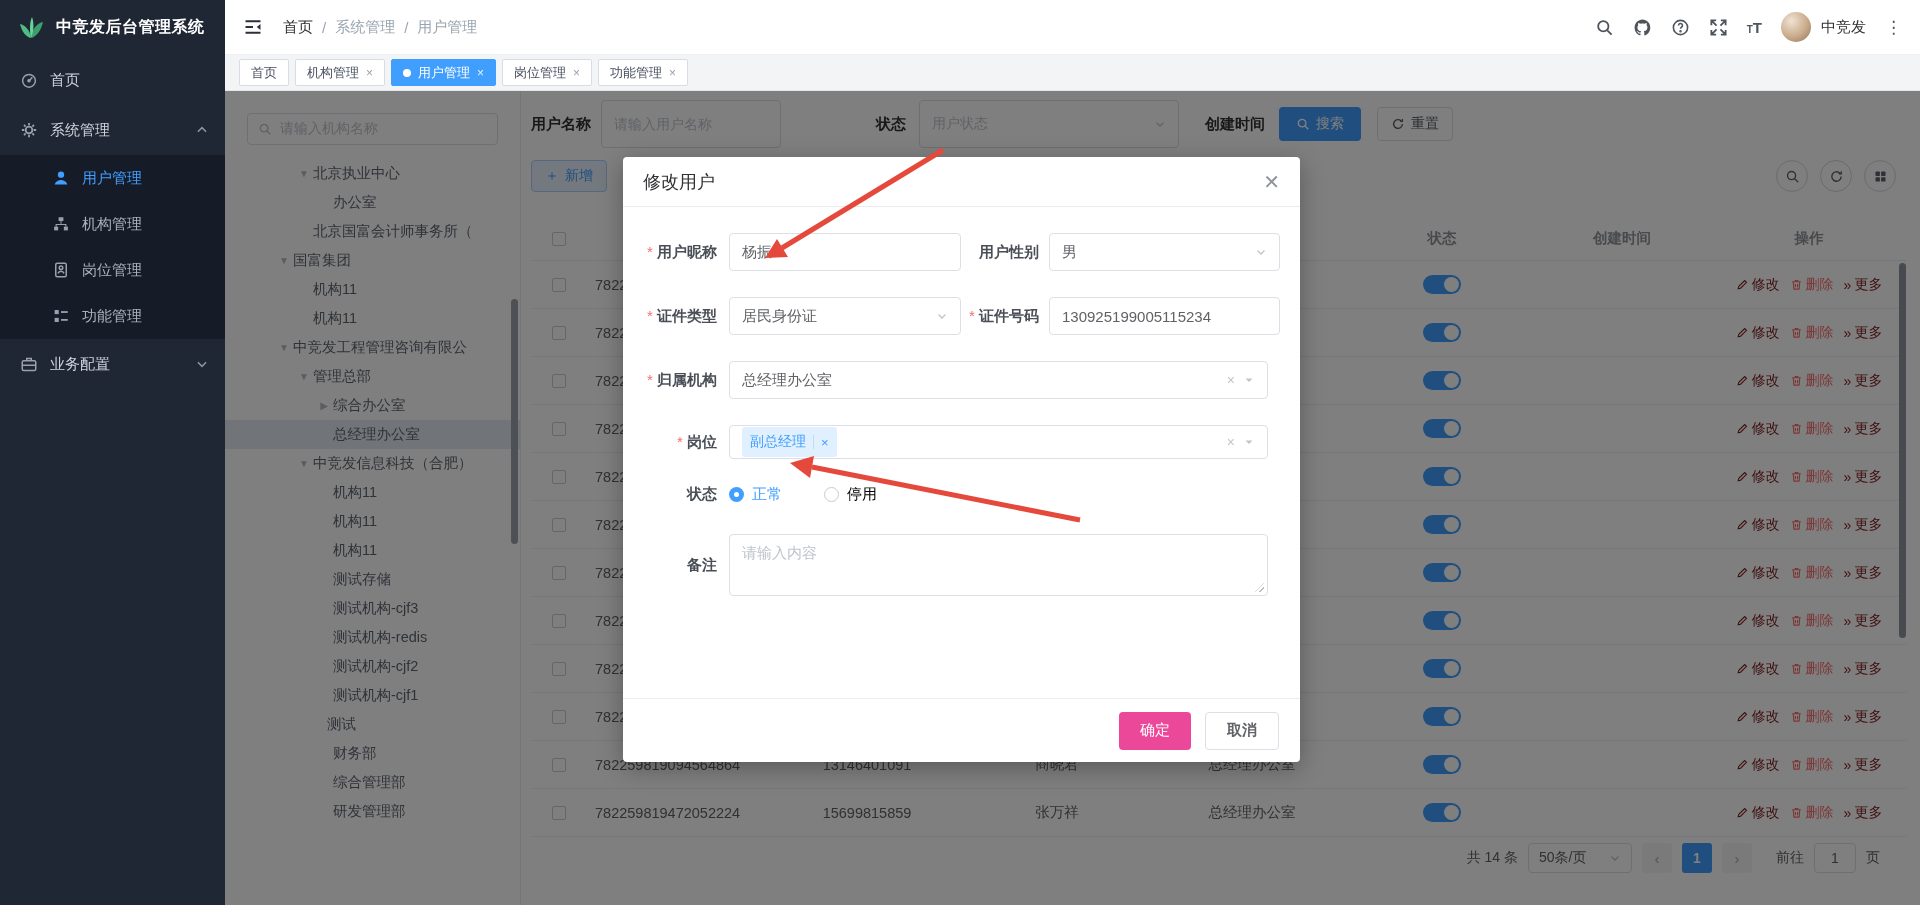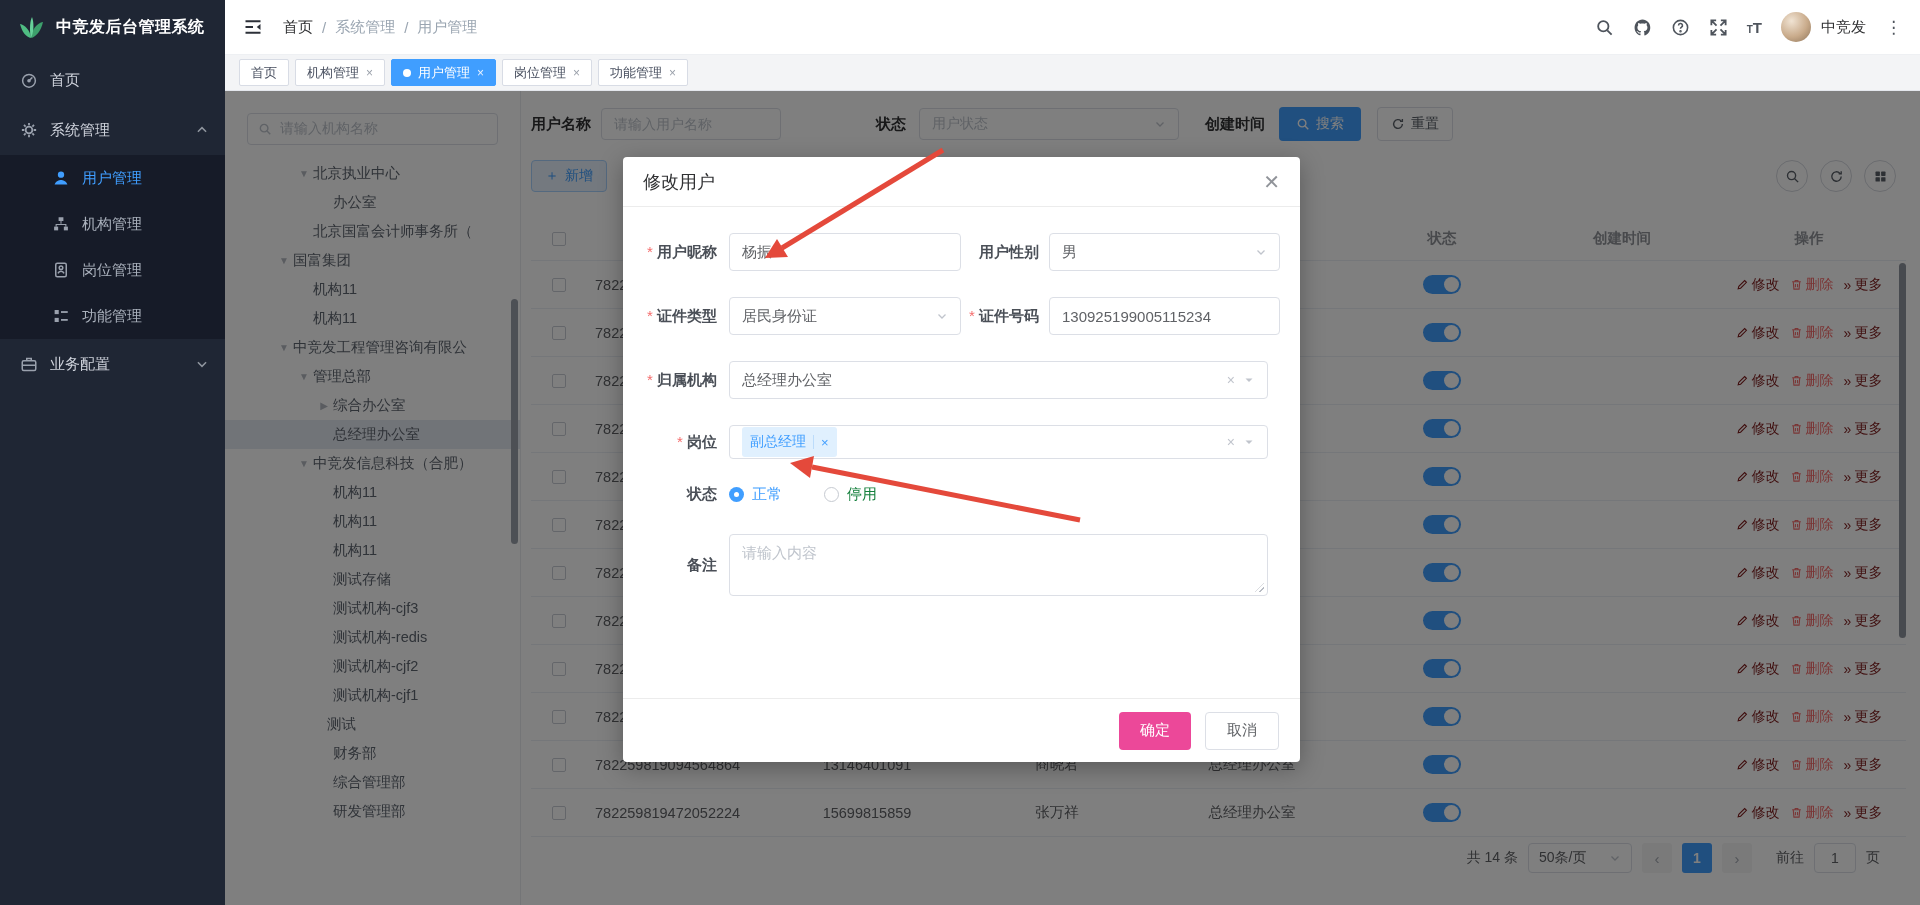--- a/index.html
+++ b/index.html
@@ -48,21 +48,21 @@
   .tree-search .ts-ico { width:14px; height:14px; display:inline-flex; }
   .tree-node { height:29px; display:flex; align-items:center; font-size:14.5px; color:#5f6670; cursor:pointer; white-space:nowrap; }
   .tree-node .tn-arrow { width:18px; display:inline-flex; justify-content:center; color:#b4b8c0; font-size:10px; }
   .tree-node.selected { background:#e3e8f0; }
   .tree-scrollbar { position:absolute; right:2px; top:208px; width:7px; height:245px; background:#9aa0aa; border-radius:4px; }
 
   .main { flex:1; padding:10px 14px 0 10px; position:relative; overflow:hidden; }
 
   .filterbar { height:46px; display:flex; align-items:center; font-size:15px; }
   .f-label { font-weight:bold; color:#303133; }
-  .f-input { height:32px; border:1px solid #dcdfe6; border-radius:4px; display:flex; align-items:center; padding:0 12px; color:#bfc4cc; font-size:14px; background:#fff; }
+  .f-input { height:48px; border:1px solid #dcdfe6; border-radius:4px; display:flex; align-items:center; padding:0 12px; color:#bfc4cc; font-size:14px; background:#fff; }
   .f-input input { border:none; outline:none; width:100%; font-size:14px; color:#606266; font-family:inherit; }
   .f-input input::placeholder { color:#bfc4cc; }
   .sel-caret { margin-left:auto; width:12px; height:12px; color:#c0c4cc; display:inline-flex; }
   .daterange { gap:9px; color:#bfc4cc; }
   .daterange .d-ico { width:15px; height:15px; display:inline-flex; color:#c0c4cc; }
   .btn { height:34px; border-radius:4px; display:inline-flex; align-items:center; justify-content:center; gap:6px; font-size:14px; cursor:pointer; border:1px solid transparent; }
   .btn-primary { background:#409eff; color:#fff; }
   .btn-plain { background:#fff; color:#5a6068; border-color:#dcdfe6; }
   .btn .b-ico { width:14px; height:14px; display:inline-flex; }
 
@@ -117,29 +117,29 @@
   .tag { display:inline-flex; align-items:center; height:30px; background:#e0f0fe; border-radius:3px; padding:0 8px; font-size:14px; color:#409eff; gap:7px; }
   .tag .tag-div { width:1px; height:14px; background:#bcdcfb; }
   .tag .tag-x { cursor:pointer; font-size:13px; }
   .radio-row { gap:0; }
   .radio { display:inline-flex; align-items:center; gap:8px; margin-right:42px; cursor:pointer; font-size:15px; }
   .r-dot { width:15px; height:15px; border-radius:50%; position:relative; }
   .r-on { background:#409eff; }
   .r-on::after { content:""; position:absolute; left:5px; top:5px; width:5px; height:5px; border-radius:50%; background:#fff; }
   .r-off { border:1px solid #c6cad1; background:#fff; }
   .radio .r-lbl-on { color:#409eff; }
-  .radio .r-lbl-off { color:#15803d; }
+  .radio .r-lbl-off { color:#000000; }
   .remark { height:62px; align-items:flex-start; position:relative; }
   .remark textarea { border:none; outline:none; resize:none; width:100%; height:100%; font-size:15px; font-family:inherit; color:#606266; padding-top:9px; }
   .remark textarea::placeholder { color:#bfc4cc; }
   .resize-grip { position:absolute; right:3px; bottom:3px; width:9px; height:9px; background:repeating-linear-gradient(135deg, transparent 0 2px, #b8bcc4 2px 3.5px); clip-path:polygon(100% 0, 100% 100%, 0 100%); }
   .dlg-footer { border-top:1px solid #ececec; height:64px; display:flex; align-items:center; justify-content:flex-end; gap:14px; padding:0 21px; }
   .dlg-btn { height:38px; padding:0 21px; border-radius:4px; font-size:15px; display:flex; align-items:center; cursor:pointer; }
   .dlg-ok { background:#ec4899; color:#fff;margin-left:32px; }
-  .dlg-cancel { background:#fff; border:1px solid #dcdfe6; color:#606266; }
+  .dlg-cancel { background:#fff; border:1px solid #dcdfe6; color:#606266;font-weight:bold; }
 
   .arrows { position:absolute; left:0; top:0; z-index:30; pointer-events:none; }
 </style>
 </head>
 <body>
 
 <div class="stage">
 
   <aside class="sidebar">
     <div class="logo">

